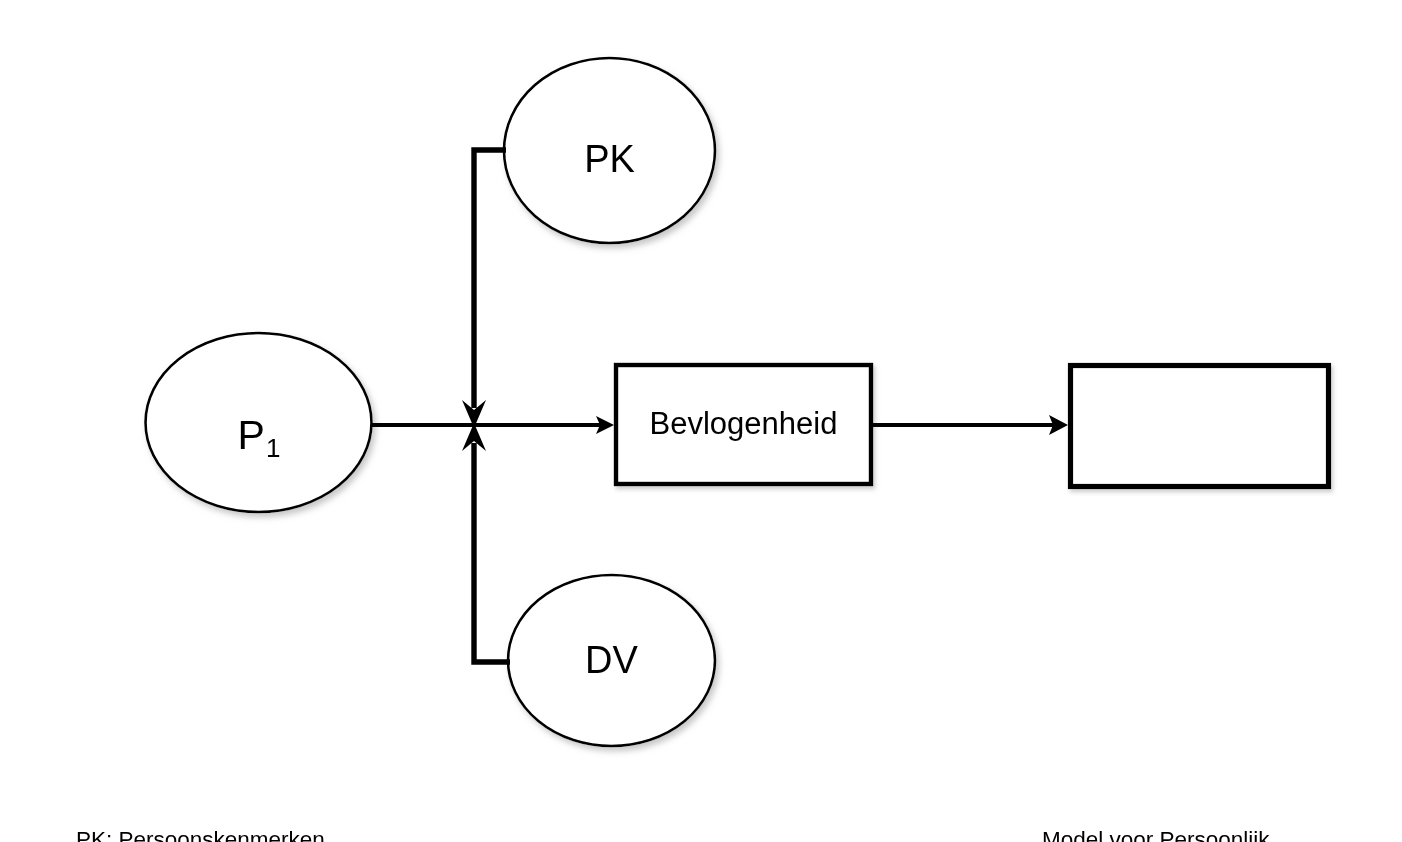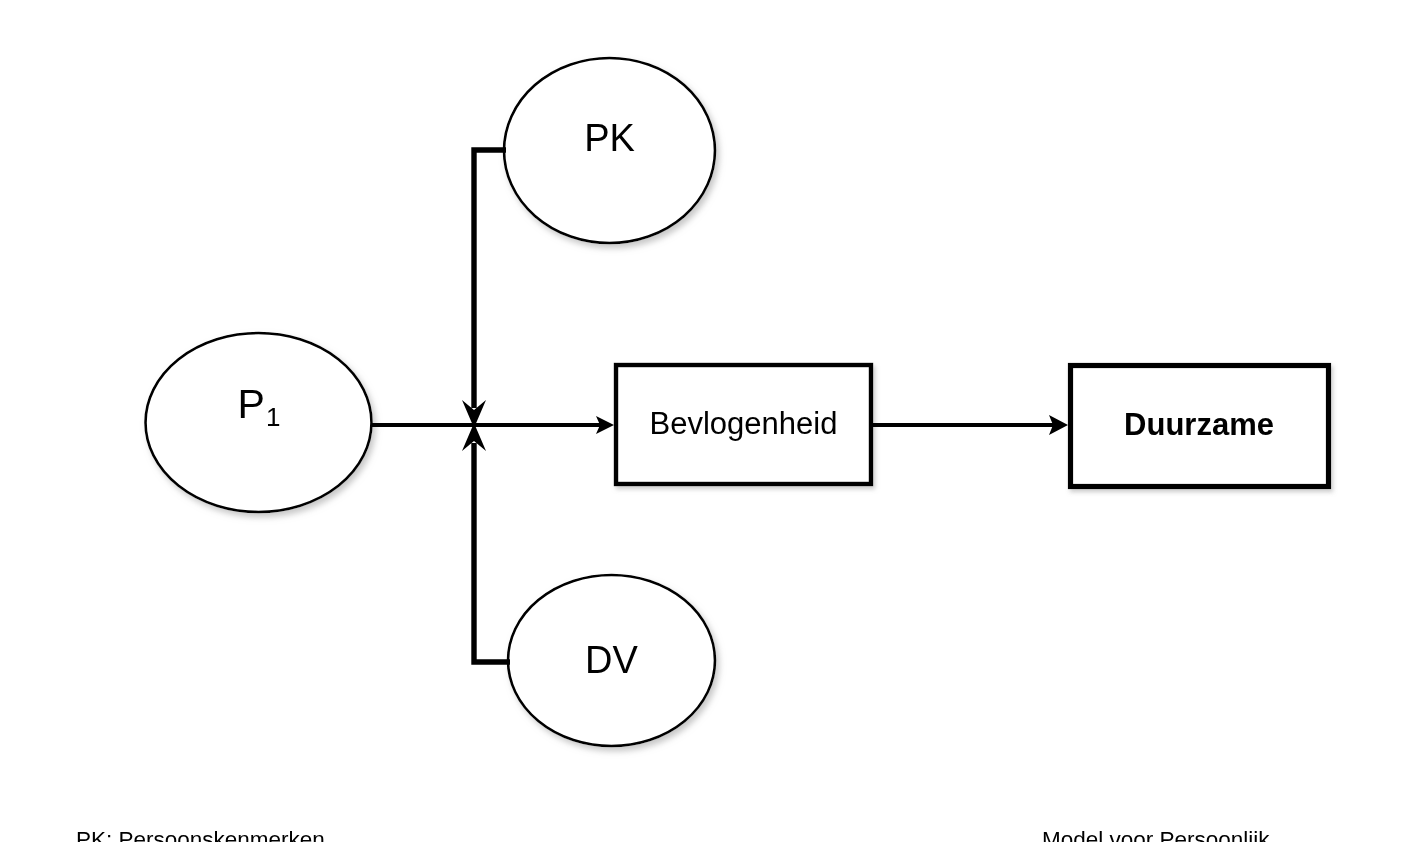--- a/index.html
+++ b/index.html
@@ -28,32 +28,32 @@
     position: absolute;
     display: flex;
     align-items: center;
     justify-content: center;
     text-align: center;
     color: #000000;
     pointer-events: none;
     line-height: 1.12;
   }
   .label-p1 {
-    left: 145px; top: 315px; width: 227px; height: 179px;
+    left: 145px; top: 346px; width: 227px; height: 179px;
     font-size: 41px;
   }
   .label-p1 .subscript {
     font-size: 26px;
     vertical-align: baseline;
     position: relative;
     top: 8px;
     left: 1px;
   }
   .label-pk {
-    left: 504px; top: 46px; width: 211px; height: 185px;
+    left: 504px; top: 67px; width: 211px; height: 185px;
     font-size: 38px;
   }
   .label-dv {
     left: 508px; top: 575px; width: 207px; height: 170px;
     font-size: 38px;
   }
   .label-bevlogenheid {
     left: 616px; top: 365px; width: 255px; height: 119px;
     font-size: 31px;
   }
@@ -123,21 +123,20 @@
   </div>
 
   <div class="node-label label-pk">PK</div>
 
   <div class="node-label label-bevlogenheid">Bevlogenheid</div>
 
   <div class="node-label label-dv">DV</div>
 
   <div class="node-label label-duurzame">
     <span>
-      <span class="line">Duurzame</span>
     </span>
   </div>
 
   <div class="caption caption-legend">
     <span class="line">PK: Persoonskenmerken</span>
     
   </div>
 
   <div class="caption caption-source">
     <span class="line">Model voor Persoonlijk</span>

